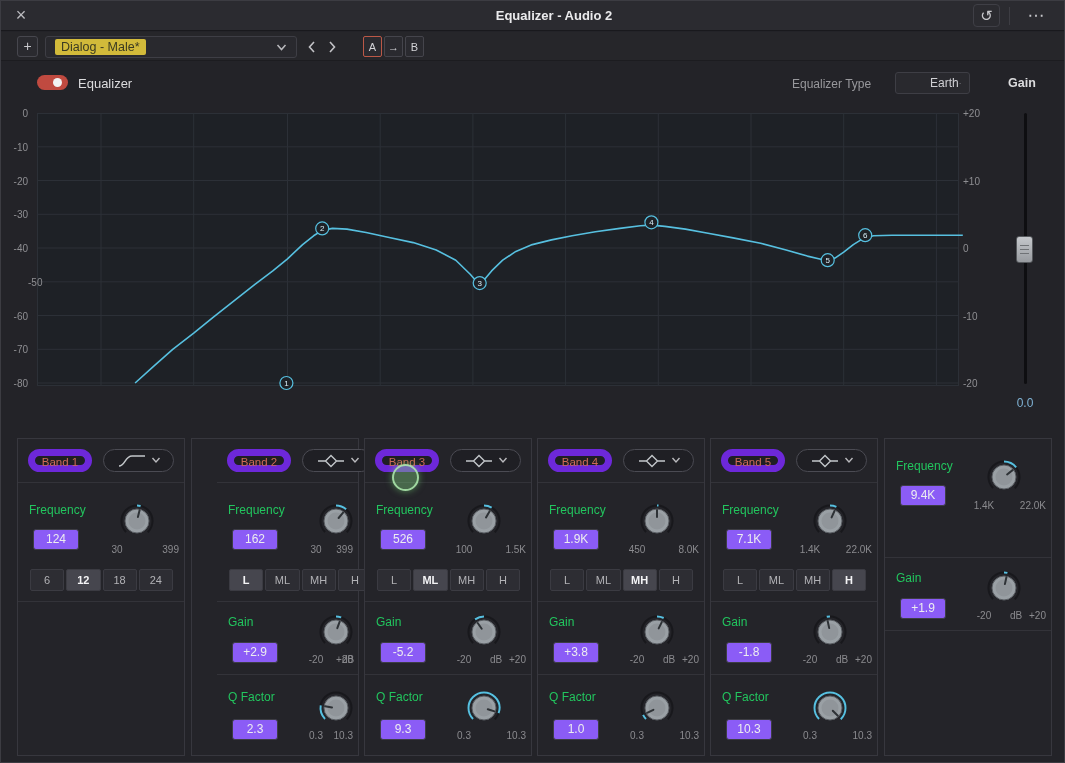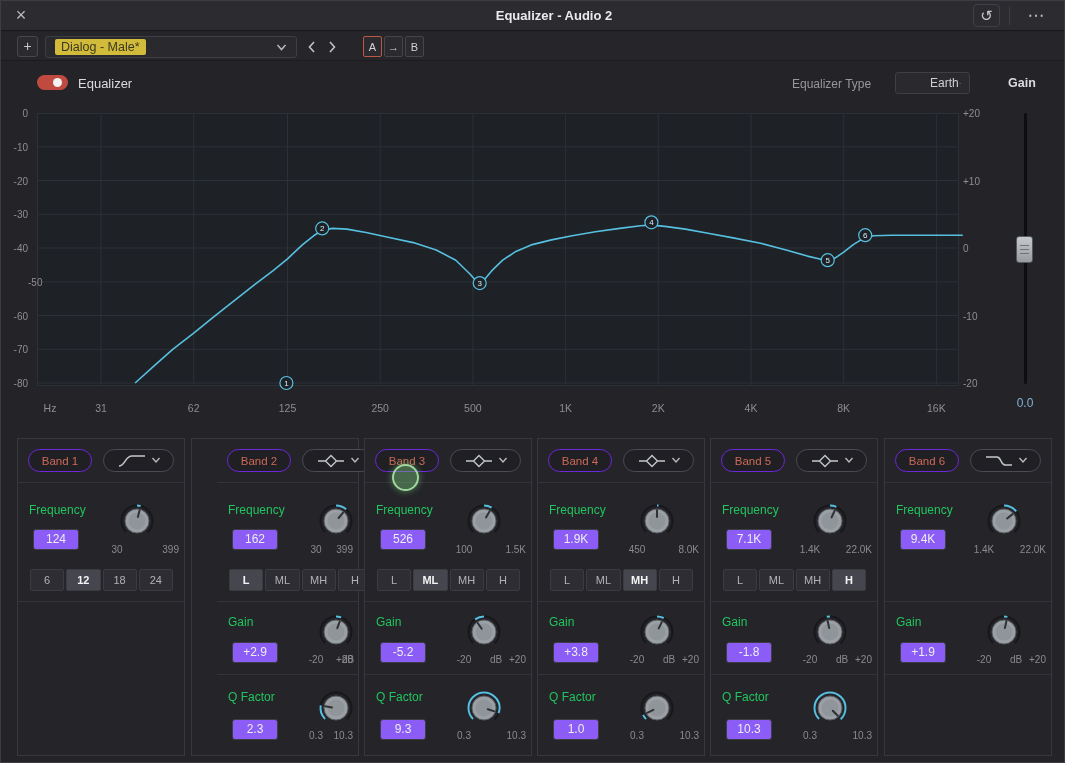--- a/index.html
+++ b/index.html
@@ -54,21 +54,21 @@
   .slider-track{position:absolute;left:1023px;top:112px;width:3px;height:271px;background:#0e0e11;border-radius:2px;}
   .slider-handle{position:absolute;left:1015px;top:235px;width:17px;height:27px;border-radius:3px;background:linear-gradient(#c5c8cc,#989ba0);border:1px solid #55585c;cursor:grab;}
   .slider-handle::after{content:'';position:absolute;left:3px;right:3px;top:8px;height:11px;
     background:repeating-linear-gradient(#6f7276 0 1px,transparent 1px 4px);}
   .slider-value{position:absolute;left:1006px;top:395px;width:36px;text-align:center;font-size:12px;color:#7fb2d4;}
 
   
   #bands{position:absolute;left:0;top:437px;width:1065px;height:320px;}
   .band-panel{position:absolute;top:0;width:168px;height:318px;border:1px solid #37373e;background:#242429;}
   .band-header{position:relative;height:44px;border-bottom:1px solid #333339;}
-  .band-btn{position:absolute;left:10px;top:10px;width:64px;height:23px;border:1px solid #6d28d9;border-radius:12px;background:#1f1f24;color:#cd6a57;font-size:11.5px;}
+  .band-btn{position:absolute;left:10px;top:10px;width:64px;height:23px;border:7px solid #6d28d9;border-radius:12px;background:#1f1f24;color:#cd6a57;font-size:11.5px;}
   .filter-dd{position:absolute;left:85px;top:10px;width:71px;height:23px;border:1px solid #4b4b53;border-radius:12px;background:#1f1f24;display:flex;align-items:center;justify-content:center;gap:4px;}
   .ficon svg{display:block;}
   .sec{position:relative;}
   .sec-freq{height:119px;border-bottom:1px solid #333339;}
   .sec-gain{height:73px;}
   .sec-gain.withline{border-bottom:1px solid #333339;}
   .sec-q{height:80px;}
   .slabel{position:absolute;left:11px;font-size:12px;color:#22c55e;}
   .sec-freq .slabel{top:20px}.sec-gain .slabel{top:13px}.sec-q .slabel{top:15px}
   .knob{position:absolute;left:101px;}
@@ -199,33 +199,20 @@
         <div class="axl" style="top: 231.25px;">-70</div>
         <div class="axl" style="top: 265px;">-80</div>
       </div>
     <div id="right-axis">
         <div class="axr" style="top: -5px;">+20</div>
         <div class="axr" style="top: 62.5px;">+10</div>
         <div class="axr" style="top: 130px;">0</div>
         <div class="axr" style="top: 197.5px;">-10</div>
         <div class="axr" style="top: 265px;">-20</div>
       </div>
-    <div id="freq-axis">
-        <div class="axf" style="left: 33px;">Hz</div>
-        <div class="axf" style="left: 84px;">31</div>
-        <div class="axf" style="left: 176.7px;">62</div>
-        <div class="axf" style="left: 270.474px;">125</div>
-        <div class="axf" style="left: 363.174px;">250</div>
-        <div class="axf" style="left: 455.874px;">500</div>
-        <div class="axf" style="left: 548.574px;">1K</div>
-        <div class="axf" style="left: 641.274px;">2K</div>
-        <div class="axf" style="left: 733.974px;">4K</div>
-        <div class="axf" style="left: 826.674px;">8K</div>
-        <div class="axf" style="left: 919.374px;">16K</div>
-      </div>
   </div>
 
   <div class="slider-track"></div>
   <div class="slider-handle"></div>
   <div class="slider-value">0.0</div>
 
   <div id="bands">
       <div class="band-panel" style="left: 16px;">
         <div class="band-header">
           <button class="band-btn">Band 1</button>
@@ -500,33 +487,20 @@
             <circle cx="18" cy="18" r="12" fill="#9aa0a5" stroke="#5a5e63"></circle>
             <circle cx="18" cy="18" r="8.5" fill="#90959a"></circle>
             <line x1="20.8" y1="20.8" x2="25.8" y2="25.8" stroke="#2e3236" stroke-width="2" stroke-linecap="round"></line>
           </svg>
           <div class="valbox">10.3</div>
           <span class="minl">0.3</span>
           <span class="maxl">10.3</span>
         </div>
       </div>
       <div class="band-panel" style="left: 883px;">
-        <div class="band-header">
-          <button class="band-btn">Band 6</button>
-          <button class="filter-dd">
-            <span class="ficon">
-              <svg width="30" height="16" viewBox="0 0 30 16">
-                <path d="M2 4 L13 4 C17.5 4 16.5 12 21 12 L28 12" fill="none" stroke="#c3c7ca" stroke-width="1.5"></path>
-              </svg>
-            </span>
-            <svg class="chevdn" width="10" height="7" viewBox="0 0 10 7">
-              <path d="M1.5 1 L5 5 L8.5 1" fill="none" stroke="#b9b9bd" stroke-width="1.4"></path>
-            </svg>
-          </button>
-        </div>
         <div class="sec sec-freq">
           <div class="slabel">Frequency</div>
           <svg class="knob" width="36" height="36" viewBox="0 0 36 36">
             <circle cx="18" cy="18" r="15.5" fill="none" stroke="#18181c" stroke-width="2" stroke-dasharray="73.0 102.4" transform="rotate(-225 18 18)"></circle>
             <circle cx="18" cy="18" r="15.5" fill="none" stroke="#57c0e0" stroke-width="2" stroke-dasharray="13.9 102.4" transform="rotate(-90.0 18 18)"></circle>
             <circle cx="18" cy="18" r="12" fill="#9aa0a5" stroke="#5a5e63"></circle>
             <circle cx="18" cy="18" r="8.5" fill="#90959a"></circle>
             <line x1="21.1" y1="15.5" x2="26.6" y2="11.1" stroke="#2e3236" stroke-width="2" stroke-linecap="round"></line>
           </svg>
           <div class="valbox">9.4K</div>

